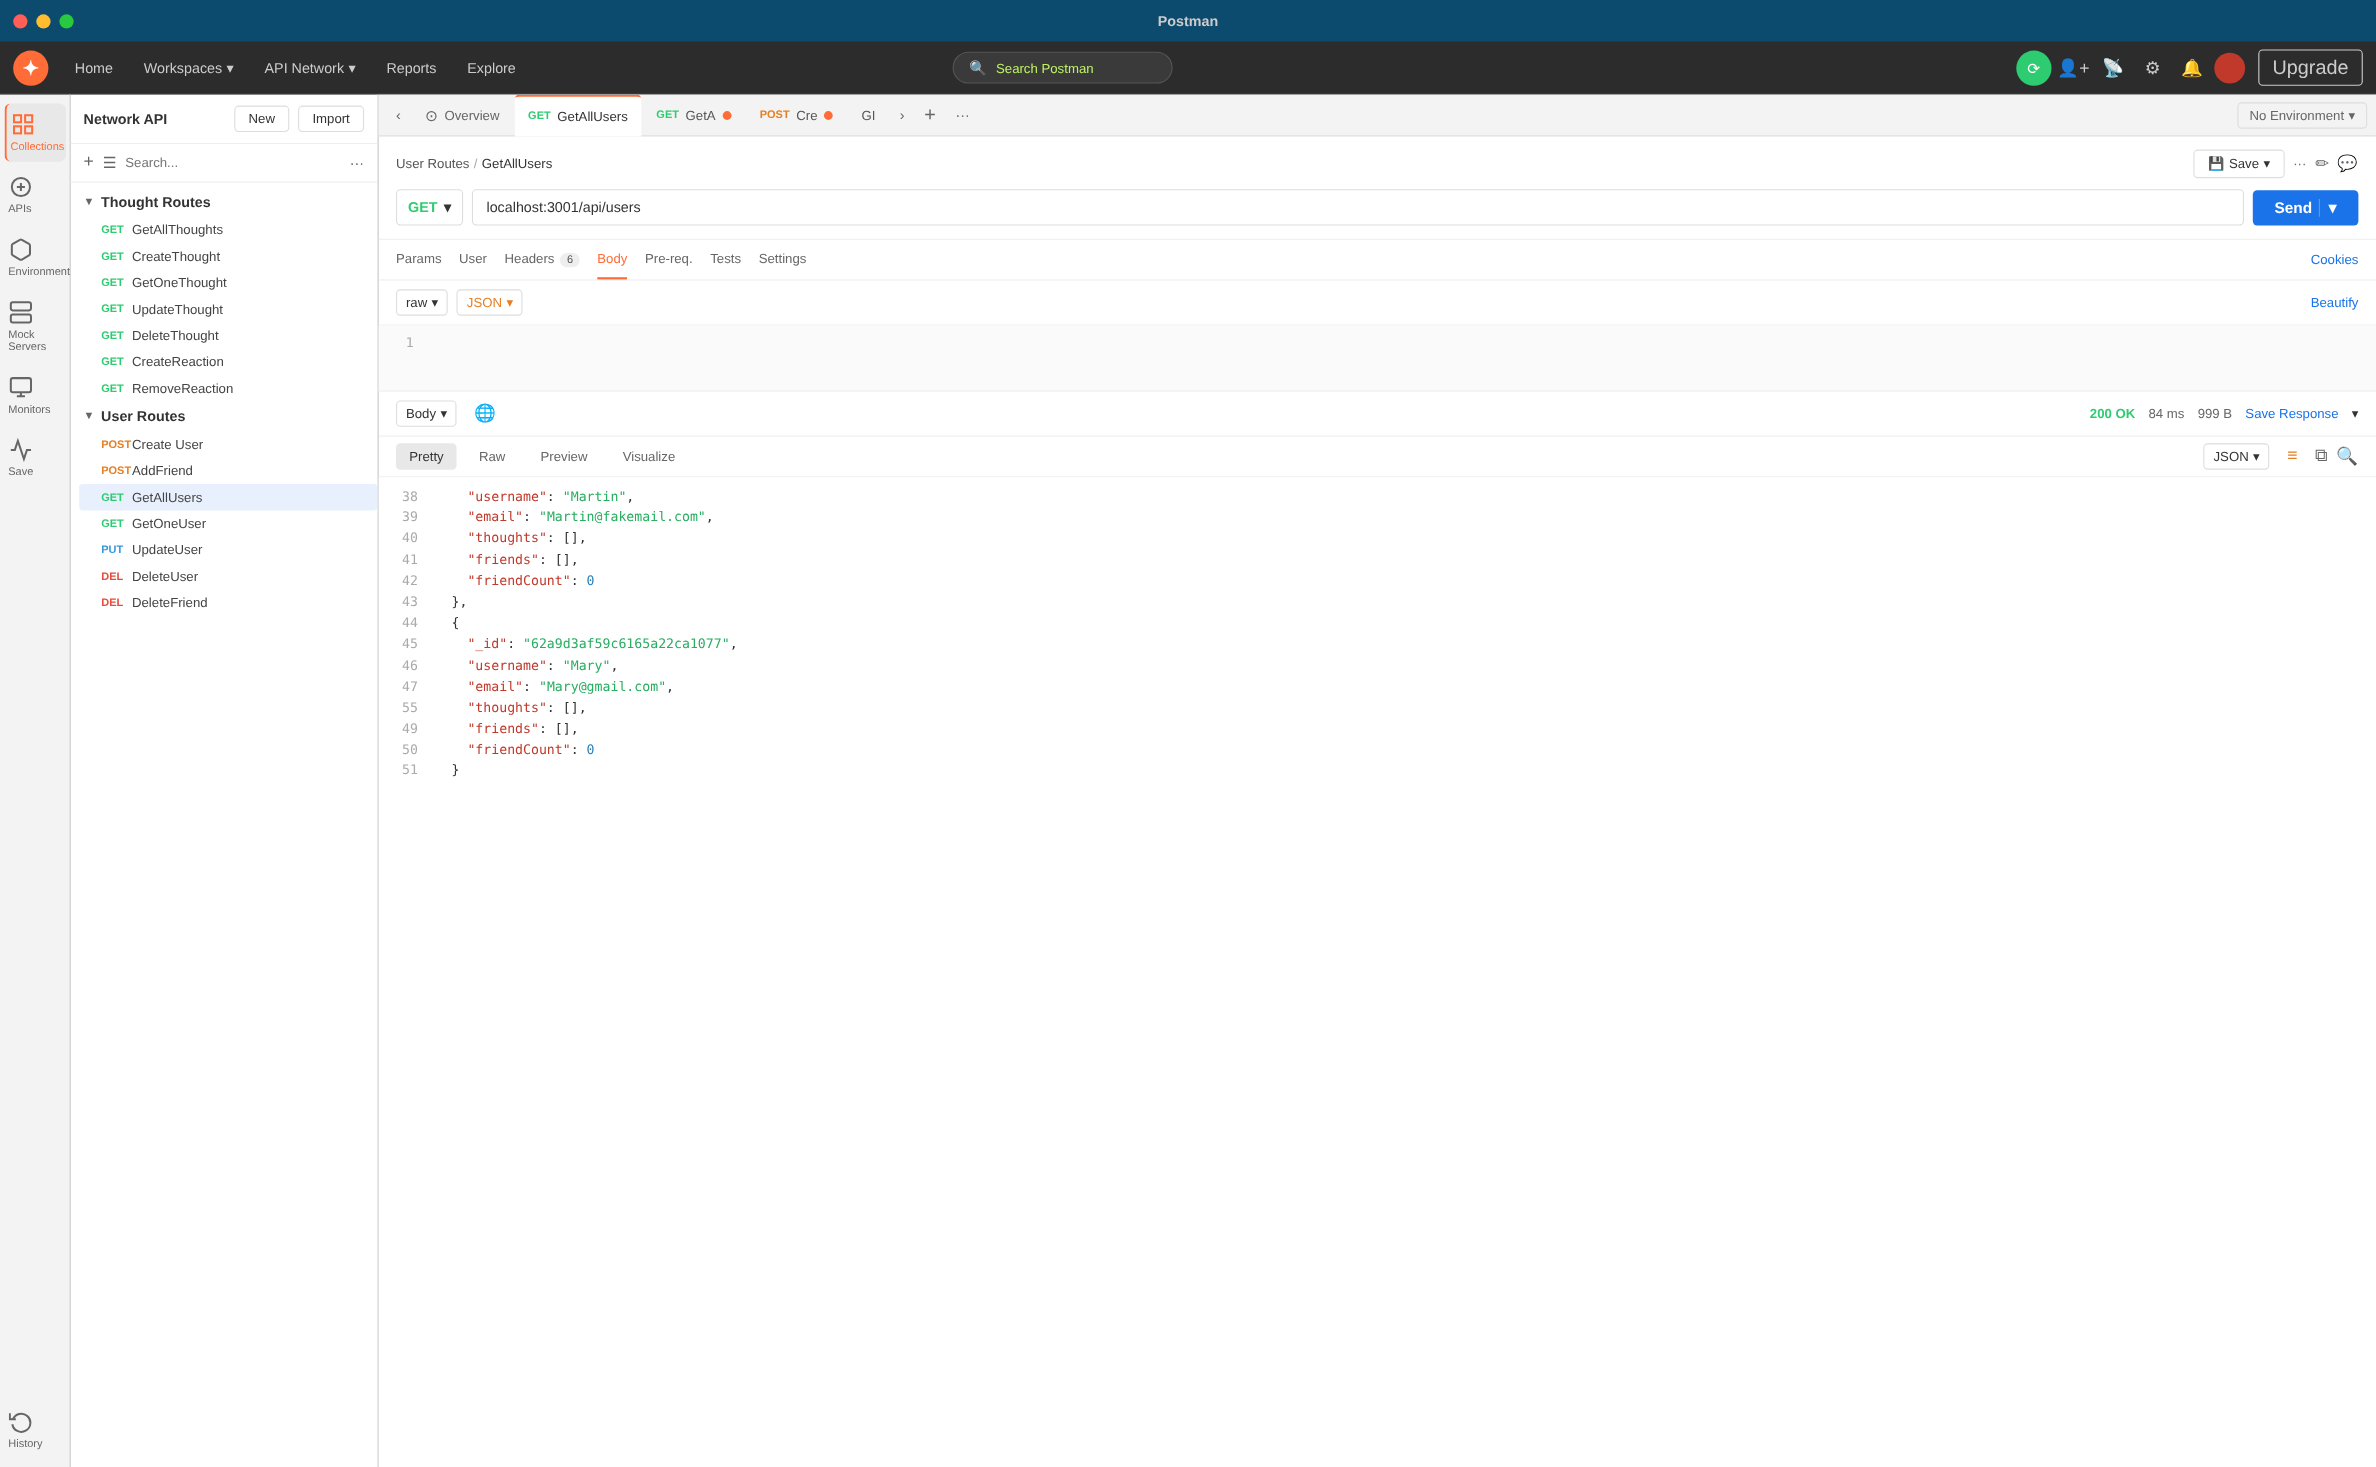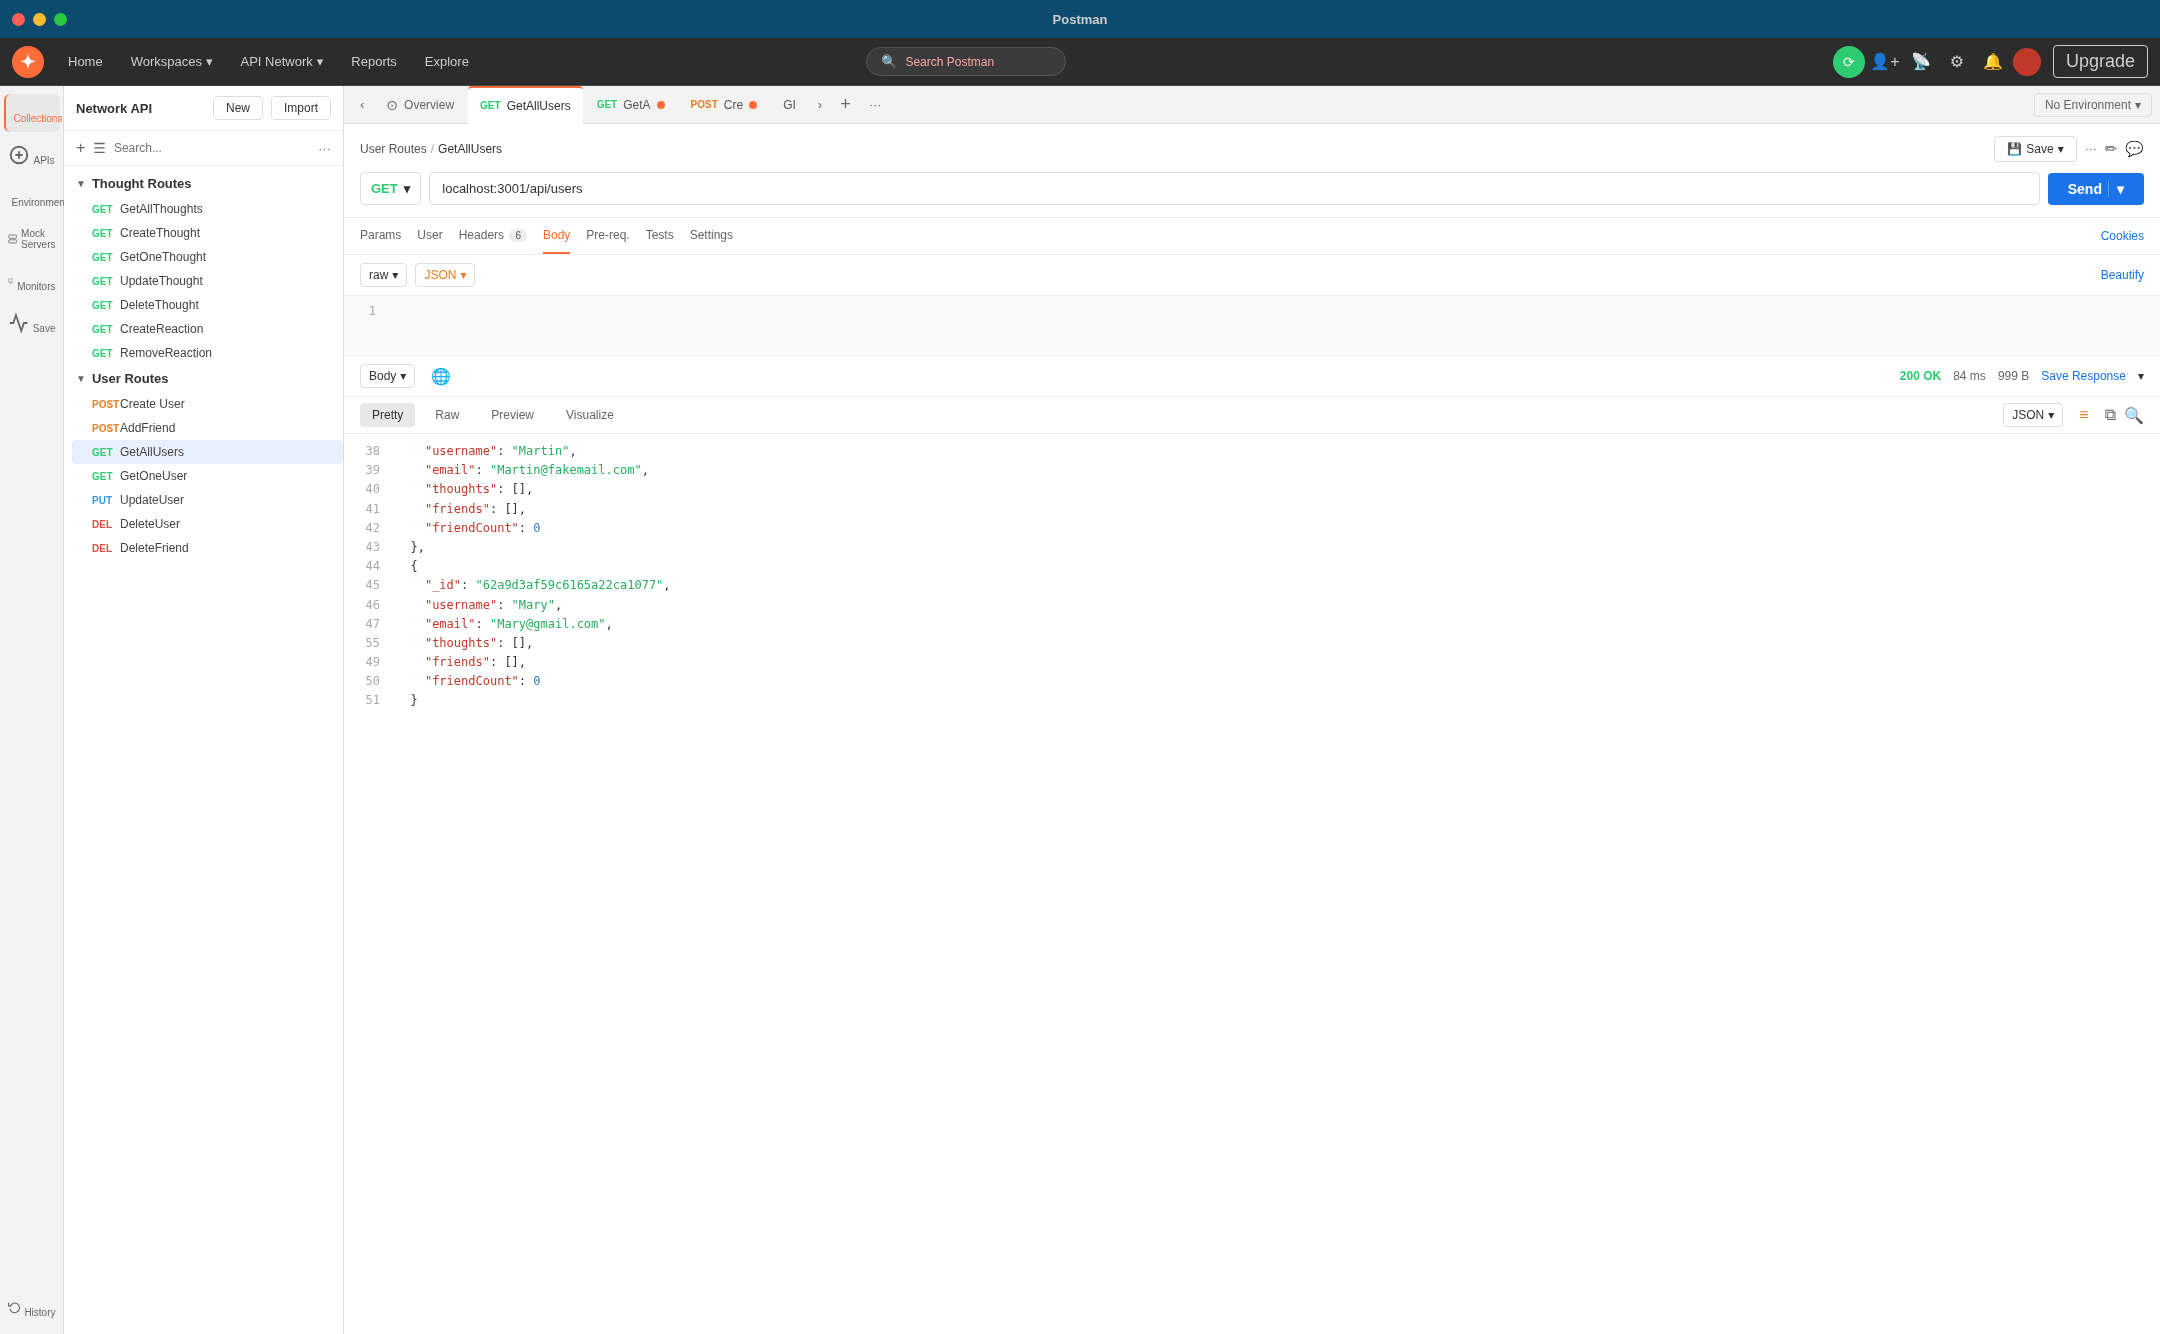--- a/index.html
+++ b/index.html
@@ -23,21 +23,21 @@
     .nav-icons { display: flex; align-items: center; gap: 4px; margin-left: auto; }
     .nav-icon-btn { width: 32px; height: 32px; border-radius: 50%; display: flex; align-items: center; justify-content: center; color: #ccc; cursor: pointer; font-size: 16px; }
     .upgrade-btn { background: transparent; border: 1px solid #ccc; color: #ccc; padding: 5px 12px; border-radius: 4px; cursor: pointer; font-size: 18px; margin-left: 8px; }
     .avatar { width: 28px; height: 28px; border-radius: 50%; background: #c0392b; display: flex; align-items: center; justify-content: center; color: white; font-size: 12px; }
 
     
     .main { display: flex; height: calc(100vh - 86px); }
 
     
     .icon-sidebar { width: 64px; background: #f3f3f3; border-right: 1px solid #ddd; display: flex; flex-direction: column; align-items: center; padding: 8px 0; gap: 4px; }
-    .sidebar-icon { width: 56px; display: flex; flex-direction: row; align-items: flex-end; padding: 8px 4px; border-radius: 6px; cursor: pointer; color: #666; font-size: 10px; gap: 4px; }
+    .sidebar-icon { width: 56px; display: flex; flex-direction: column; align-items: flex-start; padding: 8px 4px; border-radius: 6px; cursor: pointer; color: #666; font-size: 10px; gap: 4px; }
     .sidebar-icon.active { background: #e8e8e8; color: #ff6c37; border-left: 2px solid #ff6c37; }
     .sidebar-icon svg { width: 22px; height: 22px; }
 
     
     .collections-panel { width: 280px; background: #fff; border-right: 1px solid #ddd; display: flex; flex-direction: column; overflow: hidden; }
     .panel-header { padding: 10px 12px; display: flex; align-items: center; gap: 8px; border-bottom: 1px solid #eee; }
     .btn-new { background: #fff; border: 1px solid #ddd; padding: 4px 12px; border-radius: 4px; cursor: pointer; font-size: 12px; color: #333; }
     .btn-import { background: #fff; border: 1px solid #ddd; padding: 4px 12px; border-radius: 4px; cursor: pointer; font-size: 12px; color: #333; }
     .panel-toolbar { padding: 8px 12px; display: flex; align-items: center; gap: 8px; border-bottom: 1px solid #eee; }
     .search-input { flex: 1; border: none; outline: none; font-size: 12px; color: #333; }
@@ -156,21 +156,21 @@
   </div>
   <div class="nav-item">
     <span>API Network</span>
     <span>▾</span>
   </div>
   <div class="nav-item">Reports</div>
   <div class="nav-item">Explore</div>
 
   <div class="search-bar">
     <span>🔍</span>
-    <span style="font-size:12px;color:#fca5a5;">Search Postman</span>
+    <span style="font-size:12px;color:#bef264;">Search Postman</span>
   </div>
 
   <div class="nav-icons">
     <div class="nav-icon-btn" style="background:#2ecc71; border-radius:50%; width:32px; height:32px; color:white; font-size:14px;">⟳</div>
     <div class="nav-icon-btn">👤+</div>
     <div class="nav-icon-btn">📡</div>
     <div class="nav-icon-btn">⚙</div>
     <div class="nav-icon-btn">🔔</div>
     <div class="avatar"></div>
     <button class="upgrade-btn">Upgrade</button>

